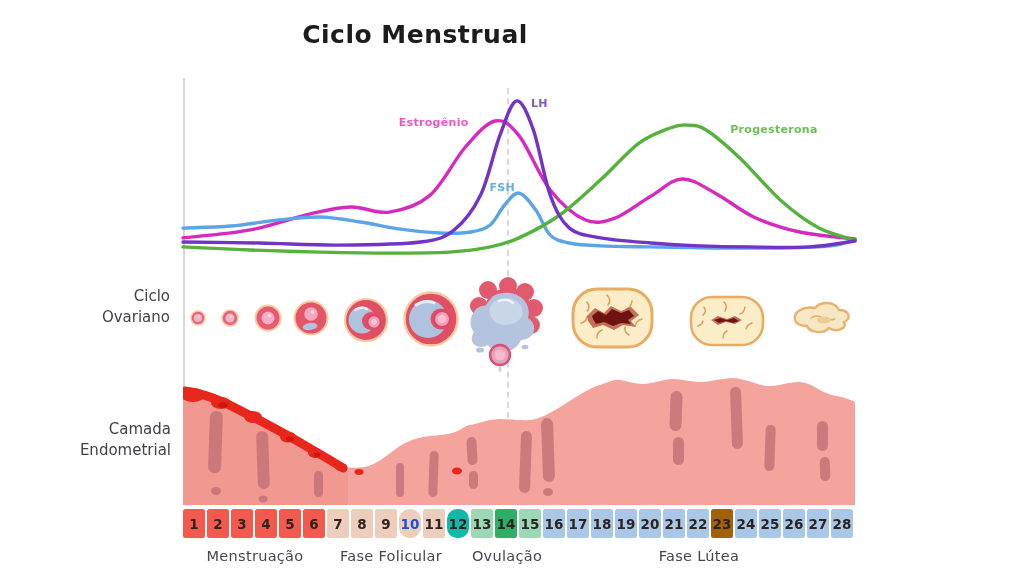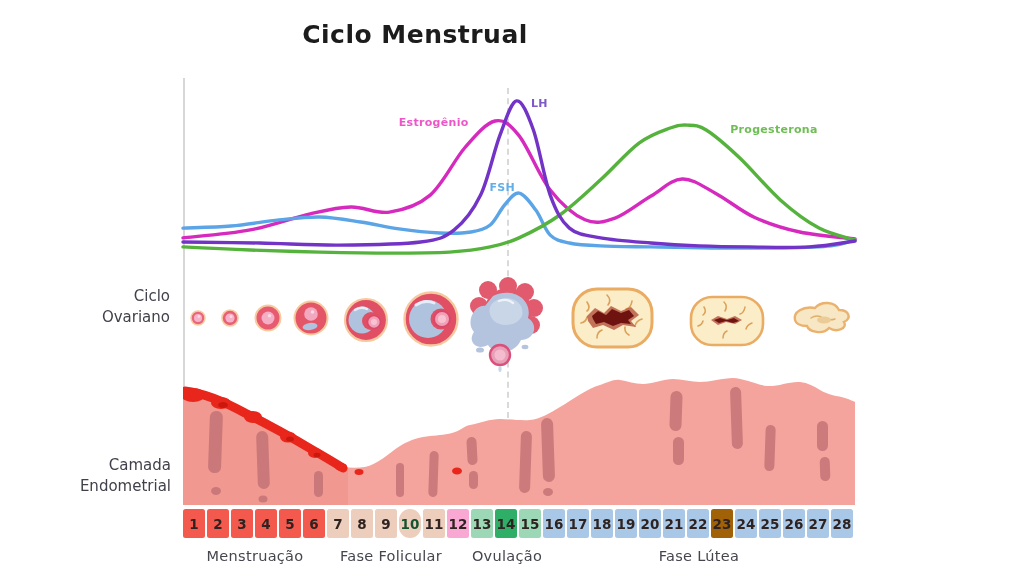--- a/index.html
+++ b/index.html
@@ -4,21 +4,21 @@
 <style>
   html,body{margin:0;padding:0;background:#ffffff;}
   .canvas{position:relative;width:1024px;height:576px;background:#ffffff;overflow:hidden;
           font-family:"DejaVu Sans","Liberation Sans",sans-serif;}
   .page-title{position:absolute;left:0;top:20px;width:830px;text-align:center;
               font-size:25px;font-weight:bold;color:#1c1c1c;letter-spacing:.5px;}
   .row-label{position:absolute;text-align:right;font-size:15px;line-height:21px;color:#41414b;}
   .row-label span{display:block;}
   #lbl-hormonal{right:866px;top:141px;}
   #lbl-ovarian{right:854px;top:286px;}
-  #lbl-endometrial{right:853px;top:419px;margin-top:36px;}
+  #lbl-endometrial{right:853px;top:419px;}
   .axis-line{position:absolute;left:183px;top:78px;width:2px;height:426px;background:#d7d7d7;z-index:0;}
   .ovulation-guide{position:absolute;left:507px;top:88px;height:330px;width:0;
                    border-left:2px dashed #d9d9d9;z-index:0;}
   #hormone-svg{position:absolute;left:183px;top:78px;overflow:visible;z-index:2;}
   .hormone-path{fill:none;stroke-width:3.4;stroke-linecap:round;stroke-linejoin:round;}
   #hormone-labels{position:absolute;left:183px;top:78px;width:672px;height:180px;z-index:3;}
   #hormone-labels span{position:absolute;font-size:11px;font-weight:bold;letter-spacing:.3px;white-space:nowrap;}
   #ovarian-svg{position:absolute;left:183px;top:268px;z-index:2;}
   #endo-svg{position:absolute;left:183px;top:375px;z-index:1;}
   #day-strip{position:absolute;left:183px;top:509px;width:674px;height:30px;z-index:2;}
@@ -207,23 +207,23 @@
   <div id="day-strip">
       <div class="day-cell" style="background: rgb(244, 89, 78); color: rgb(46, 35, 32);">1</div>
       <div class="day-cell" style="background: rgb(244, 89, 78); color: rgb(46, 35, 32);">2</div>
       <div class="day-cell" style="background: rgb(244, 89, 78); color: rgb(46, 35, 32);">3</div>
       <div class="day-cell" style="background: rgb(244, 89, 78); color: rgb(46, 35, 32);">4</div>
       <div class="day-cell" style="background: rgb(244, 89, 78); color: rgb(46, 35, 32);">5</div>
       <div class="day-cell" style="background: rgb(244, 89, 78); color: rgb(46, 35, 32);">6</div>
       <div class="day-cell" style="background: rgb(237, 205, 187); color: rgb(46, 35, 32);">7</div>
       <div class="day-cell" style="background: rgb(237, 205, 187); color: rgb(46, 35, 32);">8</div>
       <div class="day-cell" style="background: rgb(237, 205, 187); color: rgb(46, 35, 32);">9</div>
-      <div class="day-cell" style="background: rgb(237, 205, 187); color: #14532d; border-radius: 11px;">10</div>
+      <div class="day-cell" style="background: rgb(237, 205, 187); color: #1d4ed8; border-radius: 11px;">10</div>
       <div class="day-cell" style="background: rgb(237, 205, 187); color: rgb(46, 35, 32);">11</div>
-      <div class="day-cell" style="background: #f9a8d4; color: rgb(46, 35, 32);">12</div>
+      <div class="day-cell" style="background: #14b8a6; color: rgb(46, 35, 32); border-radius: 10px;">12</div>
       <div class="day-cell" style="background: rgb(156, 216, 182); color: rgb(46, 35, 32);">13</div>
       <div class="day-cell" style="background: rgb(47, 174, 104); color: rgb(46, 35, 32);">14</div>
       <div class="day-cell" style="background: rgb(156, 216, 182); color: rgb(46, 35, 32);">15</div>
       <div class="day-cell" style="background: rgb(169, 200, 232); color: rgb(46, 35, 32);">16</div>
       <div class="day-cell" style="background: rgb(169, 200, 232); color: rgb(46, 35, 32);">17</div>
       <div class="day-cell" style="background: rgb(169, 200, 232); color: rgb(46, 35, 32);">18</div>
       <div class="day-cell" style="background: rgb(169, 200, 232); color: rgb(46, 35, 32);">19</div>
       <div class="day-cell" style="background: rgb(169, 200, 232); color: rgb(46, 35, 32);">20</div>
       <div class="day-cell" style="background: rgb(169, 200, 232); color: rgb(46, 35, 32);">21</div>
       <div class="day-cell" style="background: rgb(169, 200, 232); color: rgb(46, 35, 32);">22</div>

